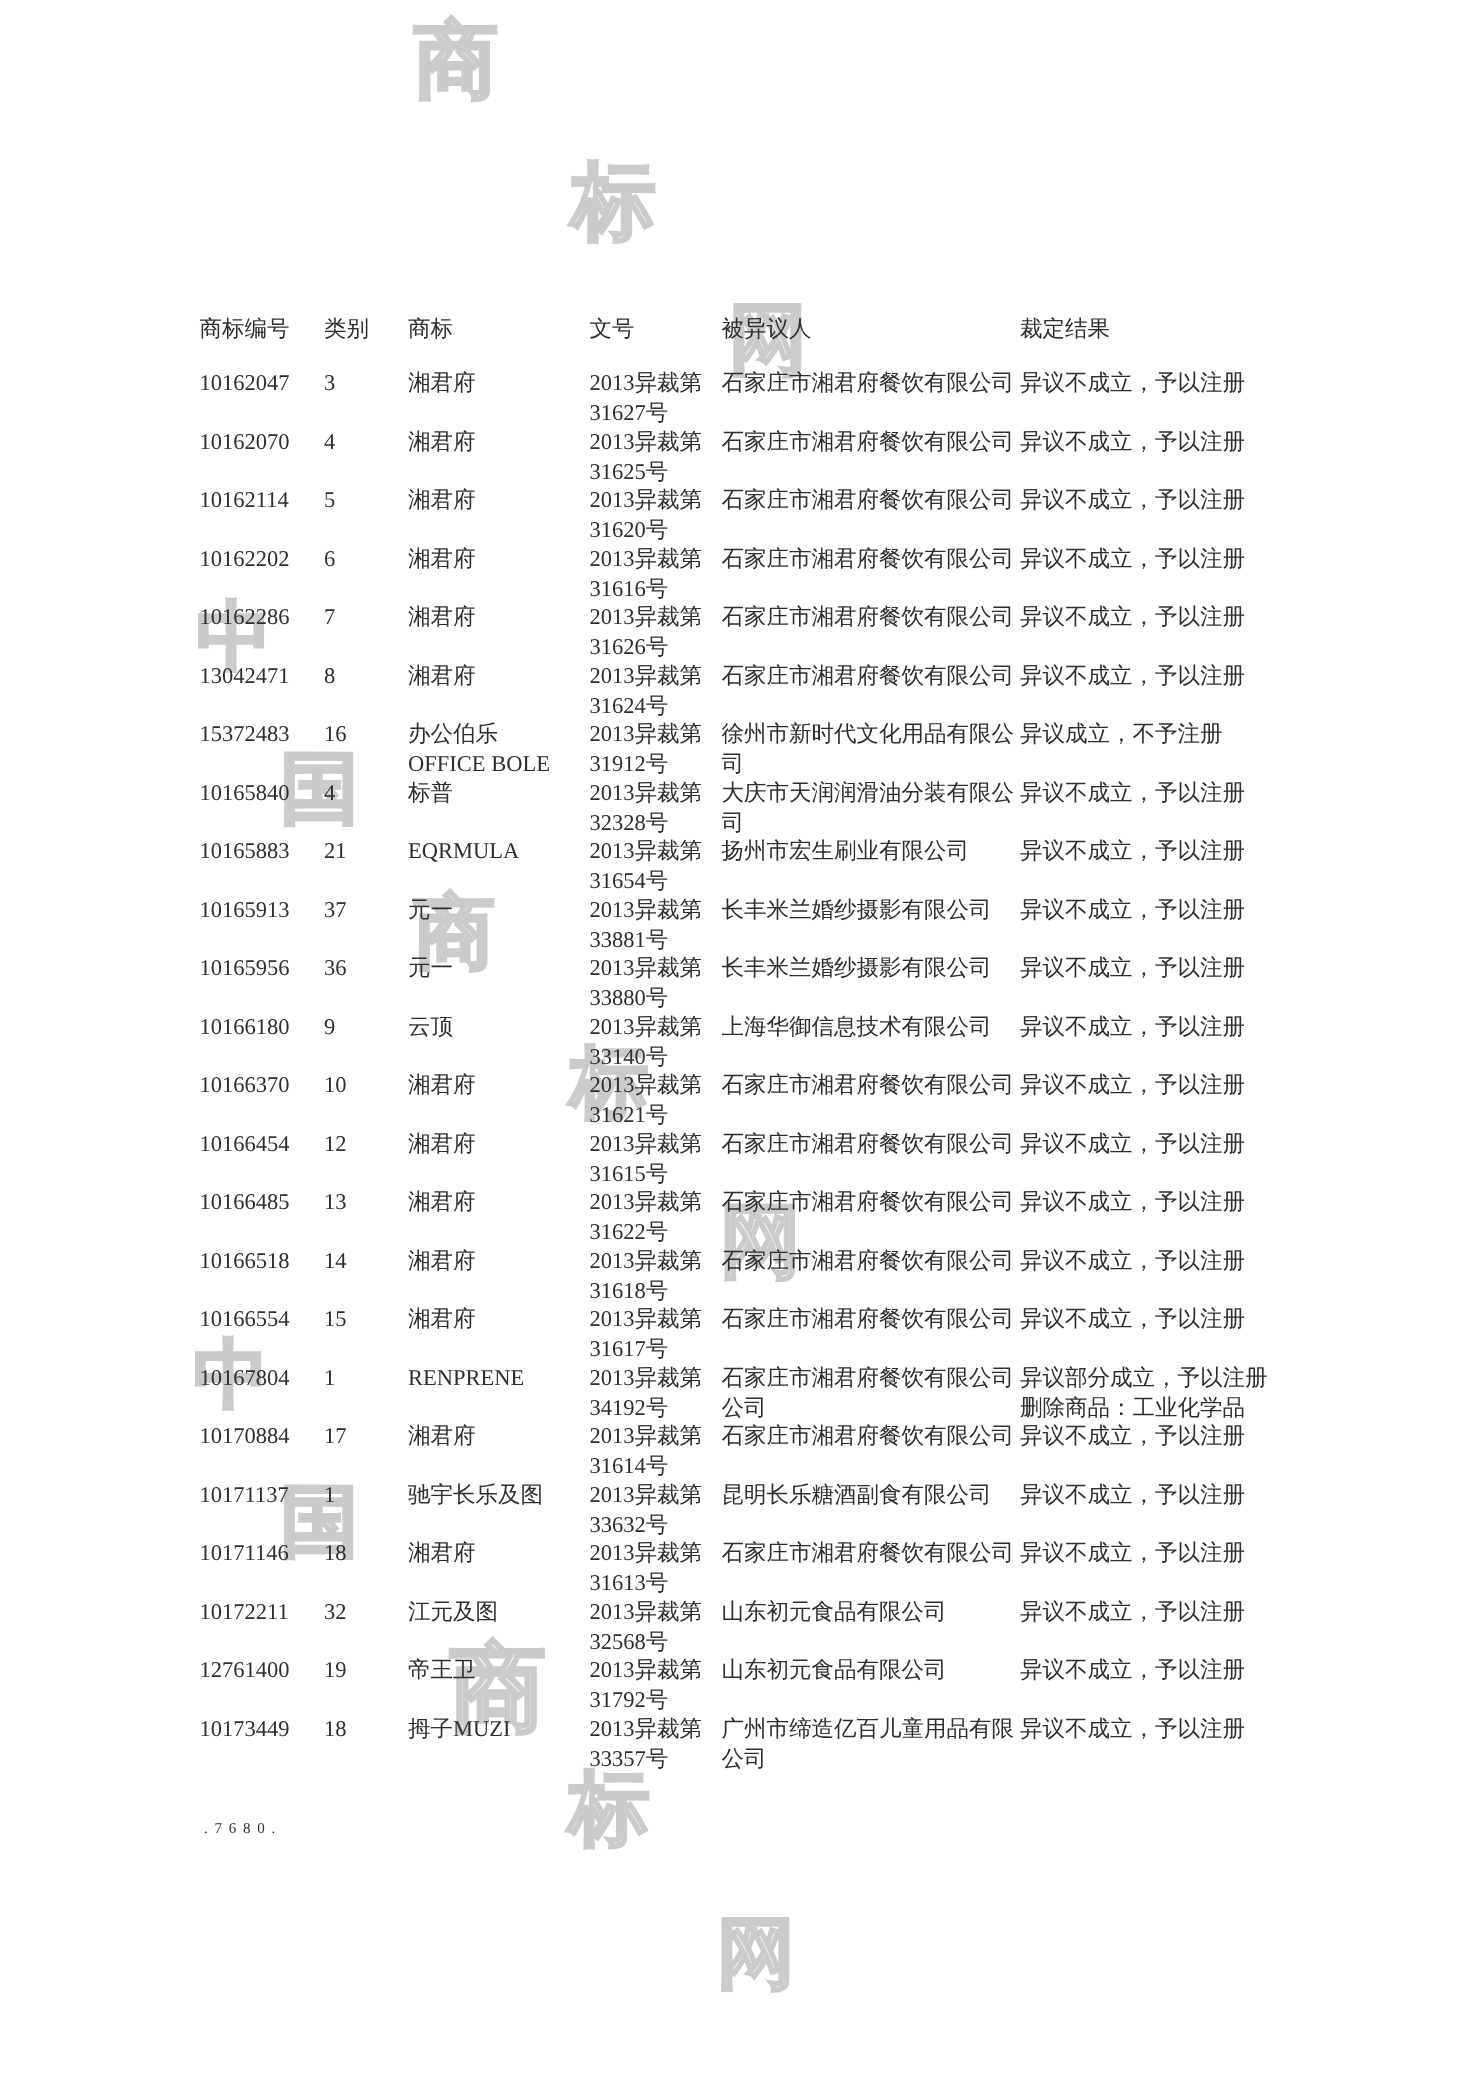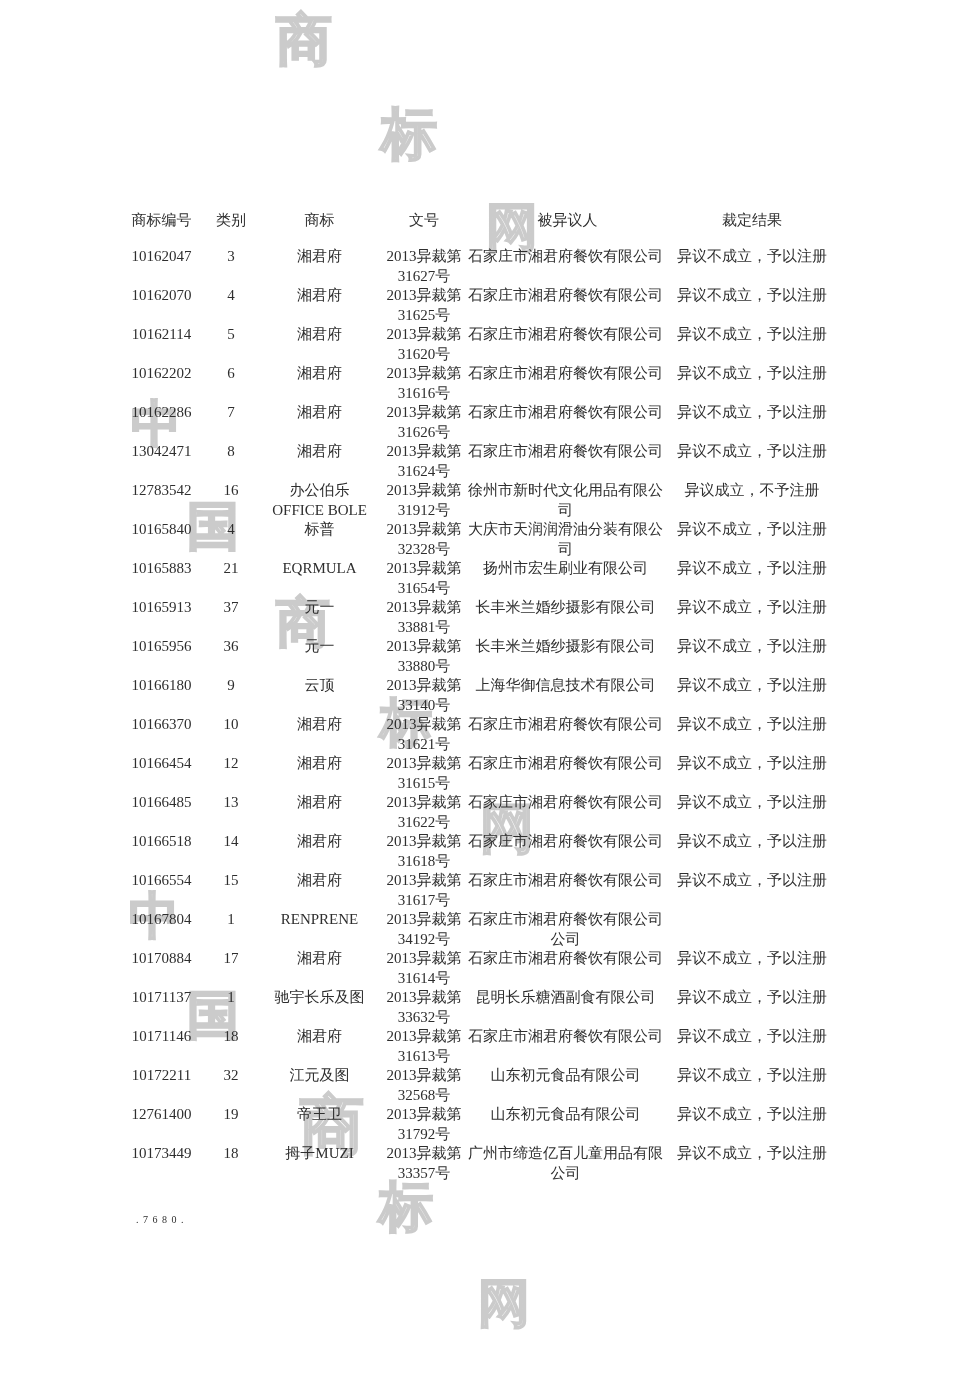--- a/index.html
+++ b/index.html
@@ -23,24 +23,23 @@
     font-family: "Liberation Sans", "DejaVu Sans", sans-serif;
     font-weight: 700;
     line-height: 1;
     color: transparent;
     -webkit-text-stroke: 2px #cbcbcb;
     user-select: none;
   }
   
   .doc-table {
     position: absolute;
-    left: 120px;
+    left: 133px;
     top: 211px;
     width: 717px;
-    text-align: center;
   }
   .thead, .trow {
     display: grid;
     grid-template-columns: 83px 56px 121px 88px 199px 170px;
     align-items: start;
   }
   .thead { margin-bottom: 17px; }
   .hcell {
     font-size: 15px;
     line-height: 19px;
@@ -196,21 +195,21 @@
           </div>
     <div class="cell c-party">
             <div class="line">石家庄市湘君府餐饮有限公司</div>
           </div>
     <div class="cell c-result">
             <div class="line">异议不成立，予以注册</div>
           </div>
   </div>
 
   <div class="trow">
-    <div class="cell c-no">12783542</div>
+    <div class="cell c-no">15372483</div>
     <div class="cell c-cls">16</div>
     <div class="cell c-mark">
             <div class="line">办公伯乐</div>
             <div class="line">OFFICE BOLE</div>
           </div>
     <div class="cell c-doc">
             <div class="line">2013异裁第</div>
             <div class="line">31912号</div>
           </div>
     <div class="cell c-party">
@@ -410,20 +409,24 @@
             <div class="line">RENPRENE</div>
           </div>
     <div class="cell c-doc">
             <div class="line">2013异裁第</div>
             <div class="line">34192号</div>
           </div>
     <div class="cell c-party">
             <div class="line">石家庄市湘君府餐饮有限公司</div>
             <div class="line">公司</div>
           </div>
+    <div class="cell c-result">
+            <div class="line">异议部分成立，予以注册</div>
+            <div class="line">删除商品：工业化学品</div>
+          </div>
   </div>
 
   <div class="trow">
     <div class="cell c-no">10170884</div>
     <div class="cell c-cls">17</div>
     <div class="cell c-mark">
             <div class="line">湘君府</div>
           </div>
     <div class="cell c-doc">
             <div class="line">2013异裁第</div>

